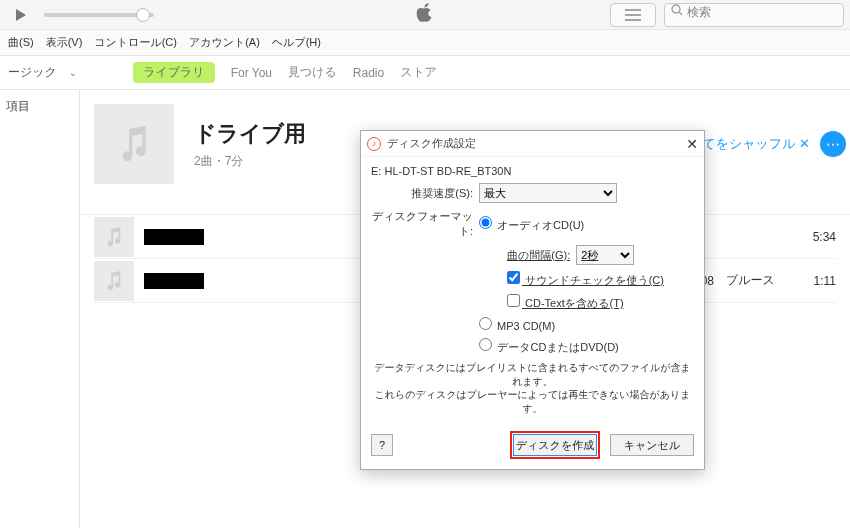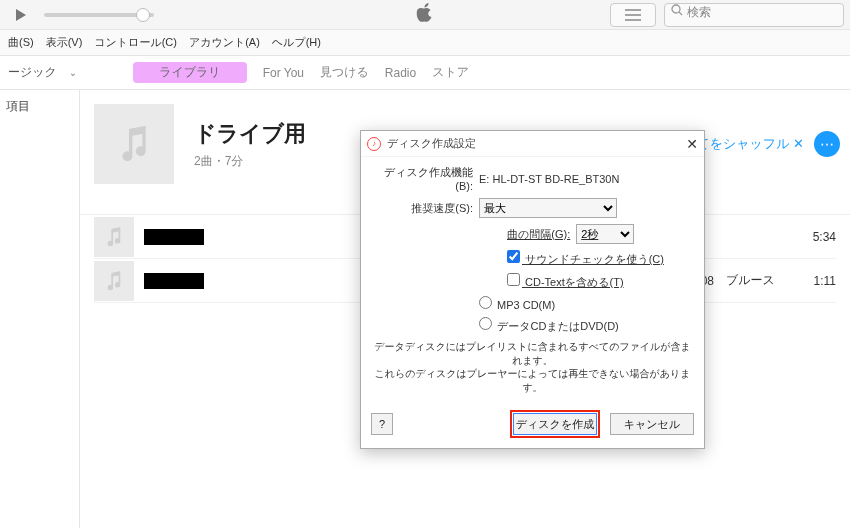--- a/index.html
+++ b/index.html
@@ -13,25 +13,25 @@
   .tb-right { margin-left:auto; display:flex; gap:8px; align-items:center;}
   .icon-box { width:46px; height:24px; border:1px solid #ccc; border-radius:4px; background:#fafafa; display:flex; align-items:center; justify-content:center; color:#777;}
   .search { width:180px; height:24px; border:1px solid #ccc; border-radius:4px; background:#fafafa; display:flex; align-items:flex-start; padding:0 6px; color:#888; gap:4px;}
   .menubar { height:26px; background:#fafafa; border-bottom:1px solid #e5e5e5; display:flex; align-items:center; padding:0 4px; gap:4px; font-size:11px; color:#333;}
   .menu-item { padding:2px 4px;}
   .secbar { height:34px; background:#fff; border-bottom:1px solid #e5e5e5; display:flex; align-items:center; padding:0 8px; gap:16px; font-size:12px; color:#888;}
   .dd { display:flex; align-items:center; gap:12px; color:#555;}
   .chev { font-size:10px; color:#888;}
   .tabs { display:flex; gap:16px; align-items:center; margin-left:40px;}
   .tab { color:#888;}
-  .tab.sel { background:#f0abfc; color:#666; padding:2px 26px; border-radius:4px;}
+  .tab.sel { background:#bef264; color:#666; padding:2px 10px; border-radius:4px;}
   .content { display:flex; height:calc(100% - 90px);}
   .sidebar { width:80px; border-right:1px solid #e5e5e5; padding:8px 6px; font-size:12px; color:#444;}
   .main { flex:1; position:relative; padding:0;}
-  .hdr { display:flex; align-items:center; padding:14px 10px 30px 14px; border-bottom:1px solid #eee; gap:20px;}
+  .hdr { display:flex; align-items:center; padding:14px 4px 30px 14px; border-bottom:1px solid #eee; gap:20px;}
   .art { width:80px; height:80px; background:#eaeaea; display:flex; align-items:center; justify-content:center;}
   .art svg{width:34px;height:40px;fill:#cfcfcf;}
   .ptitle { font-size:22px; font-weight:700; color:#222;}
   .psub { font-size:12px; color:#888; margin-top:4px;}
   .right-act { margin-left:auto; display:flex; align-items:center; gap:10px;}
   .shuffle { color:#1a9cff; font-size:13px;}
   .dotsbtn { width:26px; height:26px; border-radius:50%; background:#1a9cff; color:#fff; display:flex; align-items:center; justify-content:center; font-size:14px;}
   .tracks { padding:0 14px;}
   .trow { display:flex; align-items:center; height:44px; border-bottom:1px solid #f0f0f0;}
   .thumb { width:40px; height:40px; background:#eaeaea; display:flex; align-items:center; justify-content:center; margin-right:10px;}
@@ -175,27 +175,32 @@
     <div class="dlg-title-left">
       <div class="app-ico">
           <span>♪</span>
         </div>
       <span>ディスク作成設定</span>
     </div>
     <span class="closex">✕</span>
   </div>
   <div class="dlg-body">
     <div class="frow">
-      <div class="flab">ディスク作成機能(B):</div>
       <div class="fval">E: HL-DT-ST BD-RE_BT30N</div>
     </div>
     <div class="frow">
       <div class="flab">推奨速度(S):</div>
       <div class="fval">
           <select class="sel-wide"><option>最大</option></select>
+        </div>
+    </div>
+    <div class="frow">
+      <div class="flab">ディスクフォーマット:</div>
+      <div class="fval">
+          <label><input type="radio" checked="" style=""> <span>オーディオCD(U)</span></label>
         </div>
     </div>
     <div class="indent">
       <span style="margin-left:28px;">曲の間隔(G):</span>
       <select class="sel-small"><option>2秒</option></select>
     </div>
     <div class="indent">
         <label style="margin-left:28px;"><input type="checkbox" class="chkacc" checked="" style=""> <span>サウンドチェックを使う(C)</span></label>
       </div>
     <div class="indent">

